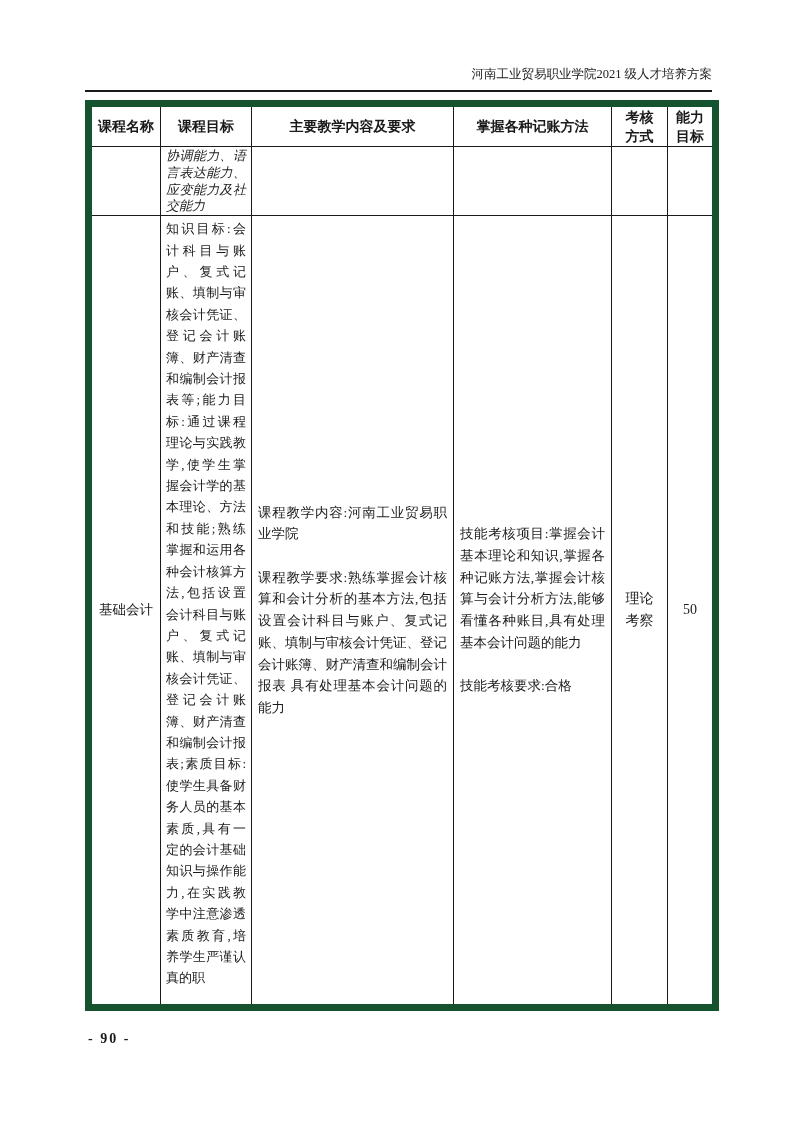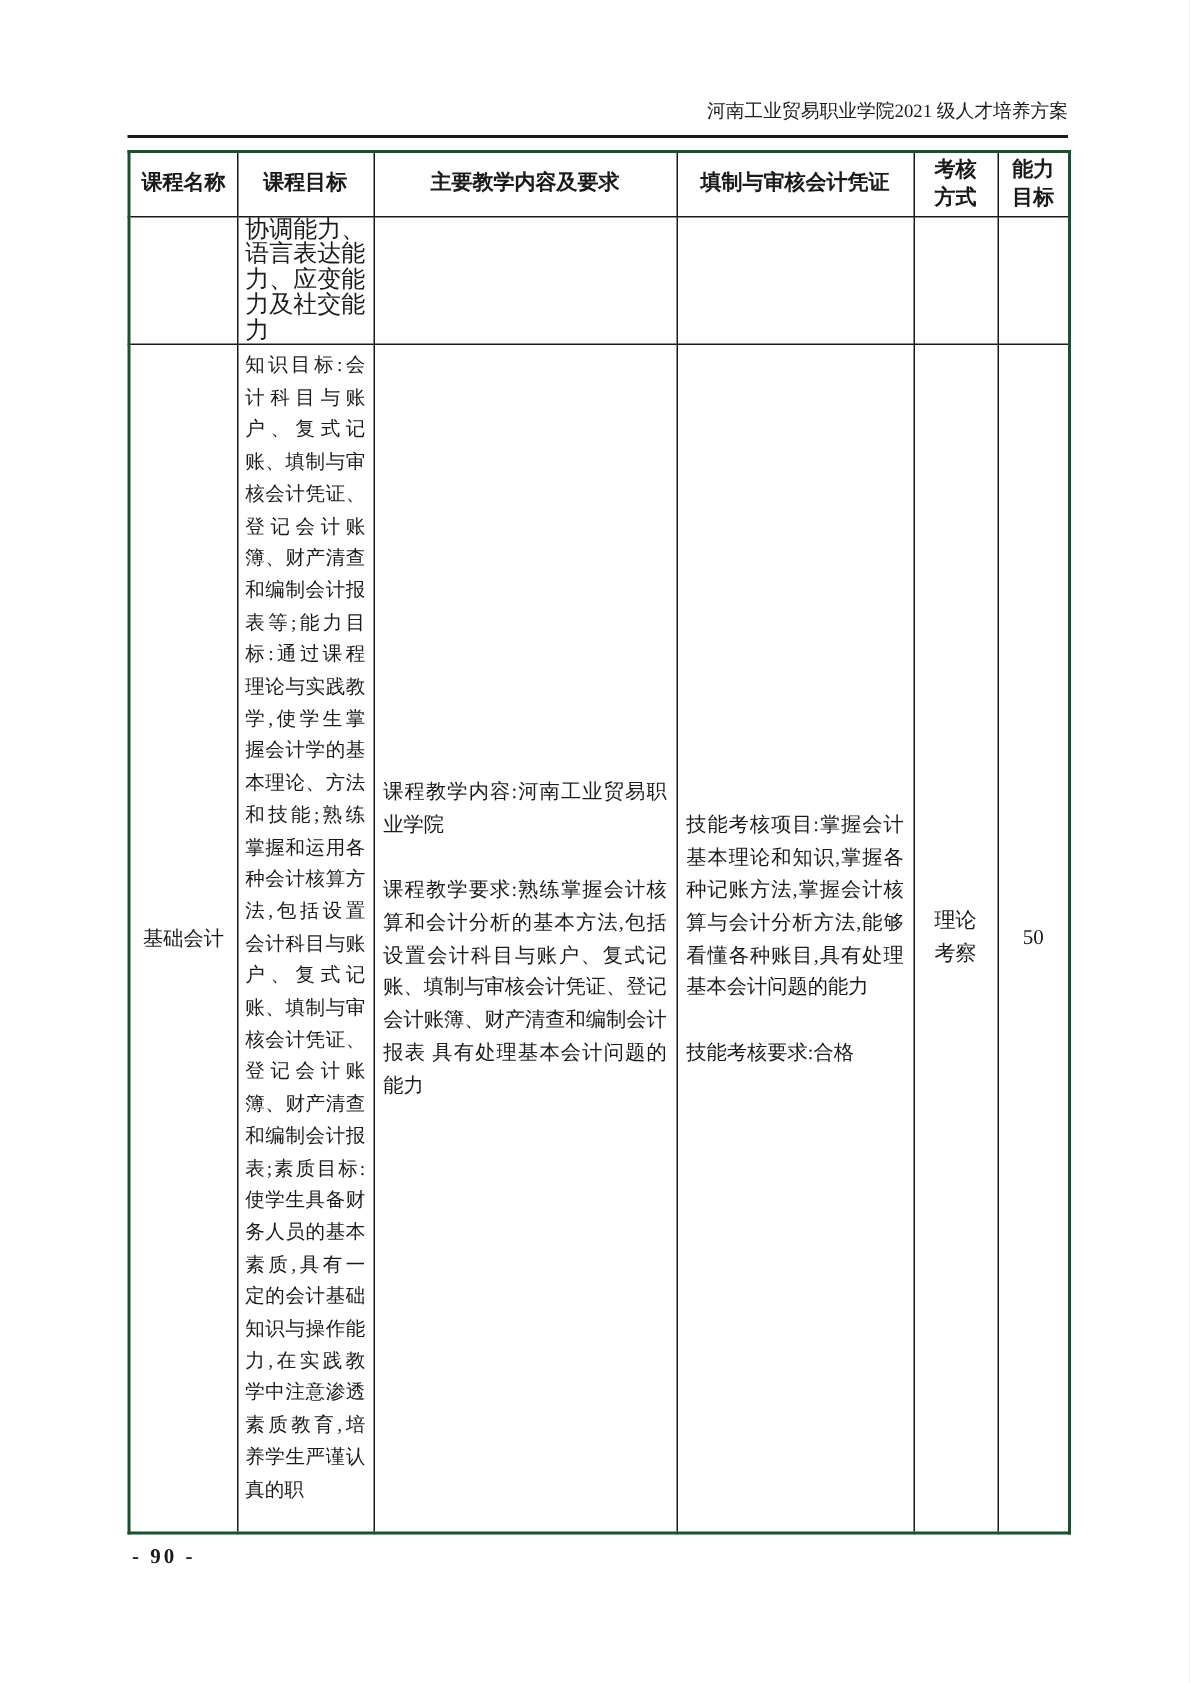--- a/index.html
+++ b/index.html
@@ -25,21 +25,21 @@
     position: absolute;
     top: 90px; left: 85px; width: 627px; height: 2px;
     background: #1a1a1a;
   }
   table.curriculum {
     position: absolute;
     top: 100px; left: 85px;
     width: 627px;
     table-layout: fixed;
     border-collapse: collapse;
-    border: 2px solid #14532d;
+    border: 7px solid #14532d;
   }
   col.c1 { width: 72px; }
   col.c2 { width: 91px; }
   col.c3 { width: 202px; }
   col.c4 { width: 158px; }
   col.c5 { width: 56px; }
   col.c6 { width: 48px; }
   th, td {
     border: 1px solid #1a1a1a;
     vertical-align: middle;
@@ -54,23 +54,24 @@
   }
   td {
     font-size: 13.5px;
     line-height: 21.7px;
     padding: 0 6px;
     text-align: justify;
   }
   tr > *:nth-child(5), tr > *:nth-child(6) { padding: 0 8px; }
   tr.row-cont td { height: 67px; vertical-align: top; }
   tr.row-cont td.obj {
-    font-size: 16px;
+    font-size: 13px;
     line-height: 16.8px;
     padding: 1px 5px 0 5px;
+    font-style: italic;
   }
   tr.row-course td { height: 792px; }
   td.obj {
     font-size: 13px;
     line-height: 21.4px;
     padding: 0 5px;
   }
   tr.row-course td.obj { vertical-align: top; padding-top: 2px; }
   td.center, td.method, td.hours { text-align: center; }
   td.method, td.hours { font-size: 14px; line-height: 21.7px; }
@@ -103,21 +104,21 @@
         <col class="c3">
         <col class="c4">
         <col class="c5">
         <col class="c6">
     </colgroup>
     <thead>
       <tr>
         <th>课程名称</th>
         <th>课程目标</th>
         <th>主要教学内容及要求</th>
-        <th>填制与审核会计凭证</th>
+        <th>掌握各种记账方法</th>
         <th>考核方式</th>
         <th>能力目标</th>
       </tr>
     </thead>
     <tbody>
       <tr class="row-cont">
         <td class="center"></td>
         <td class="obj">协调能力、语言表达能力、应变能力及社交能力</td>
         <td></td>
         <td></td>

